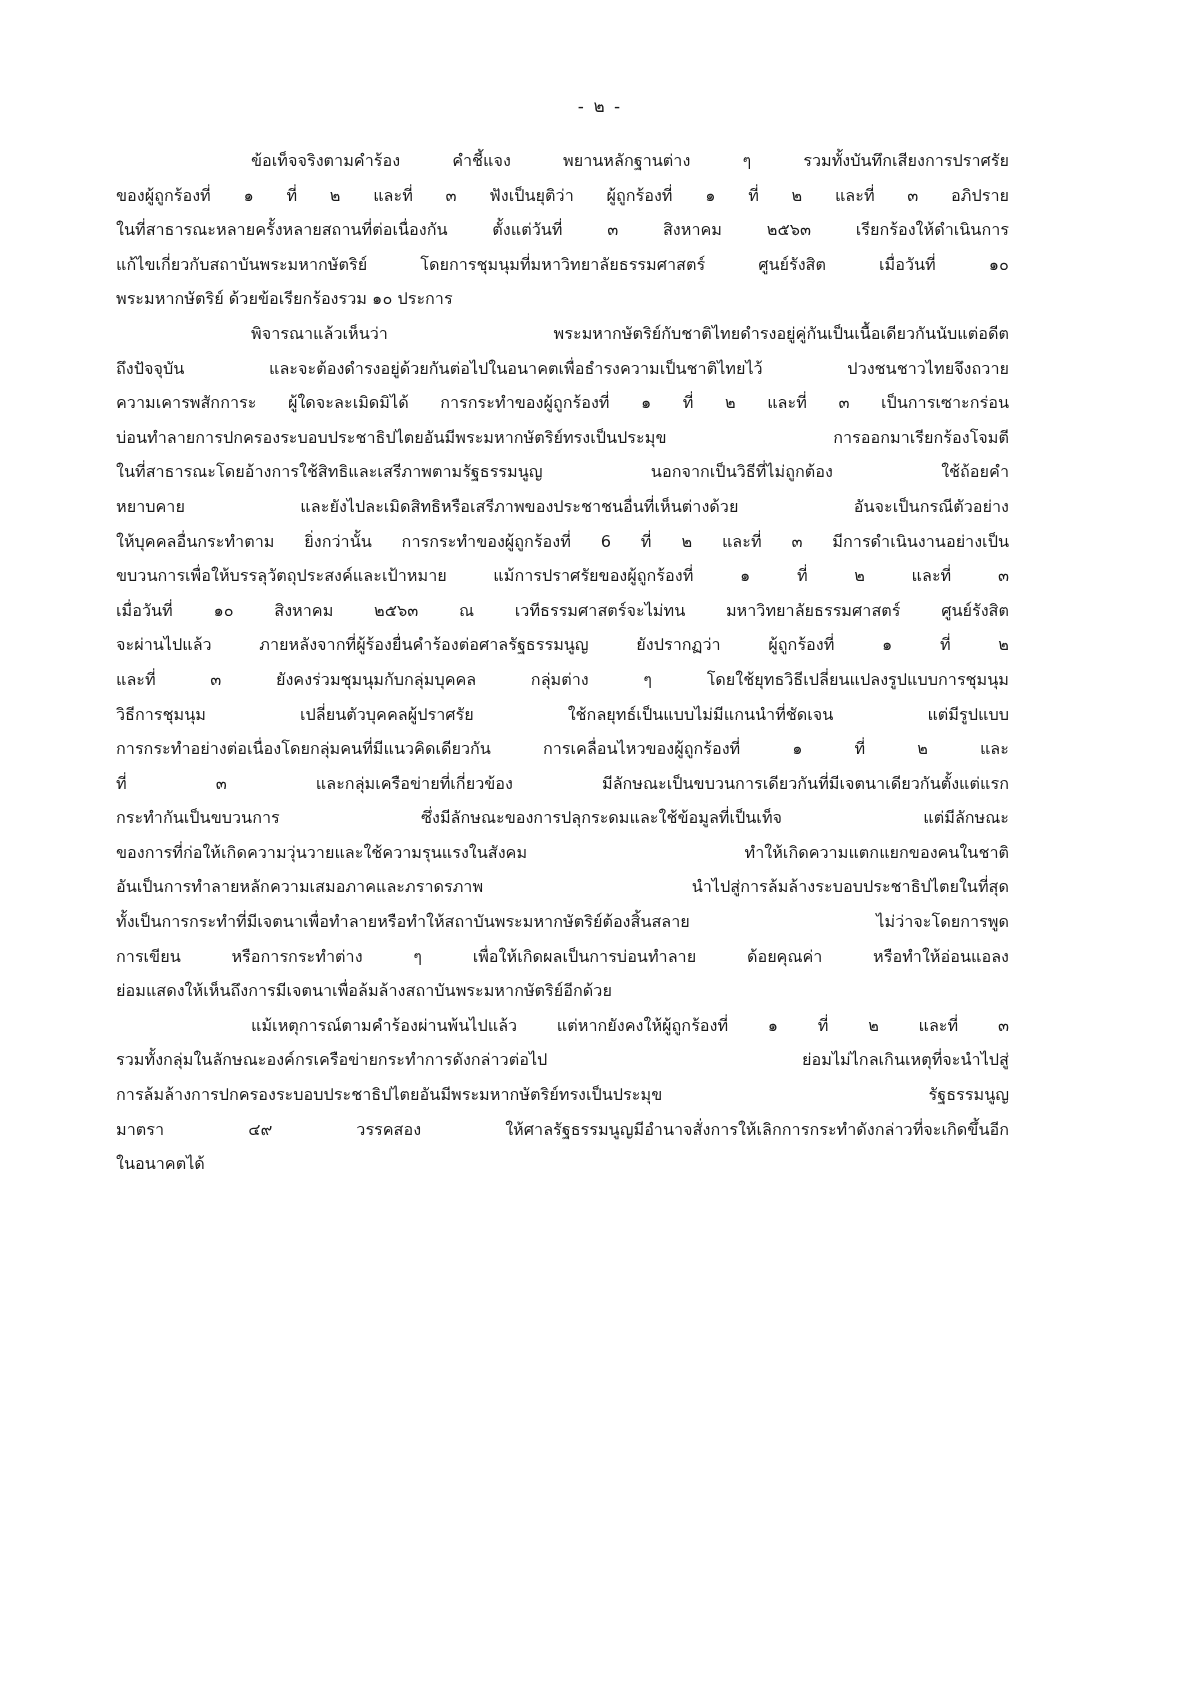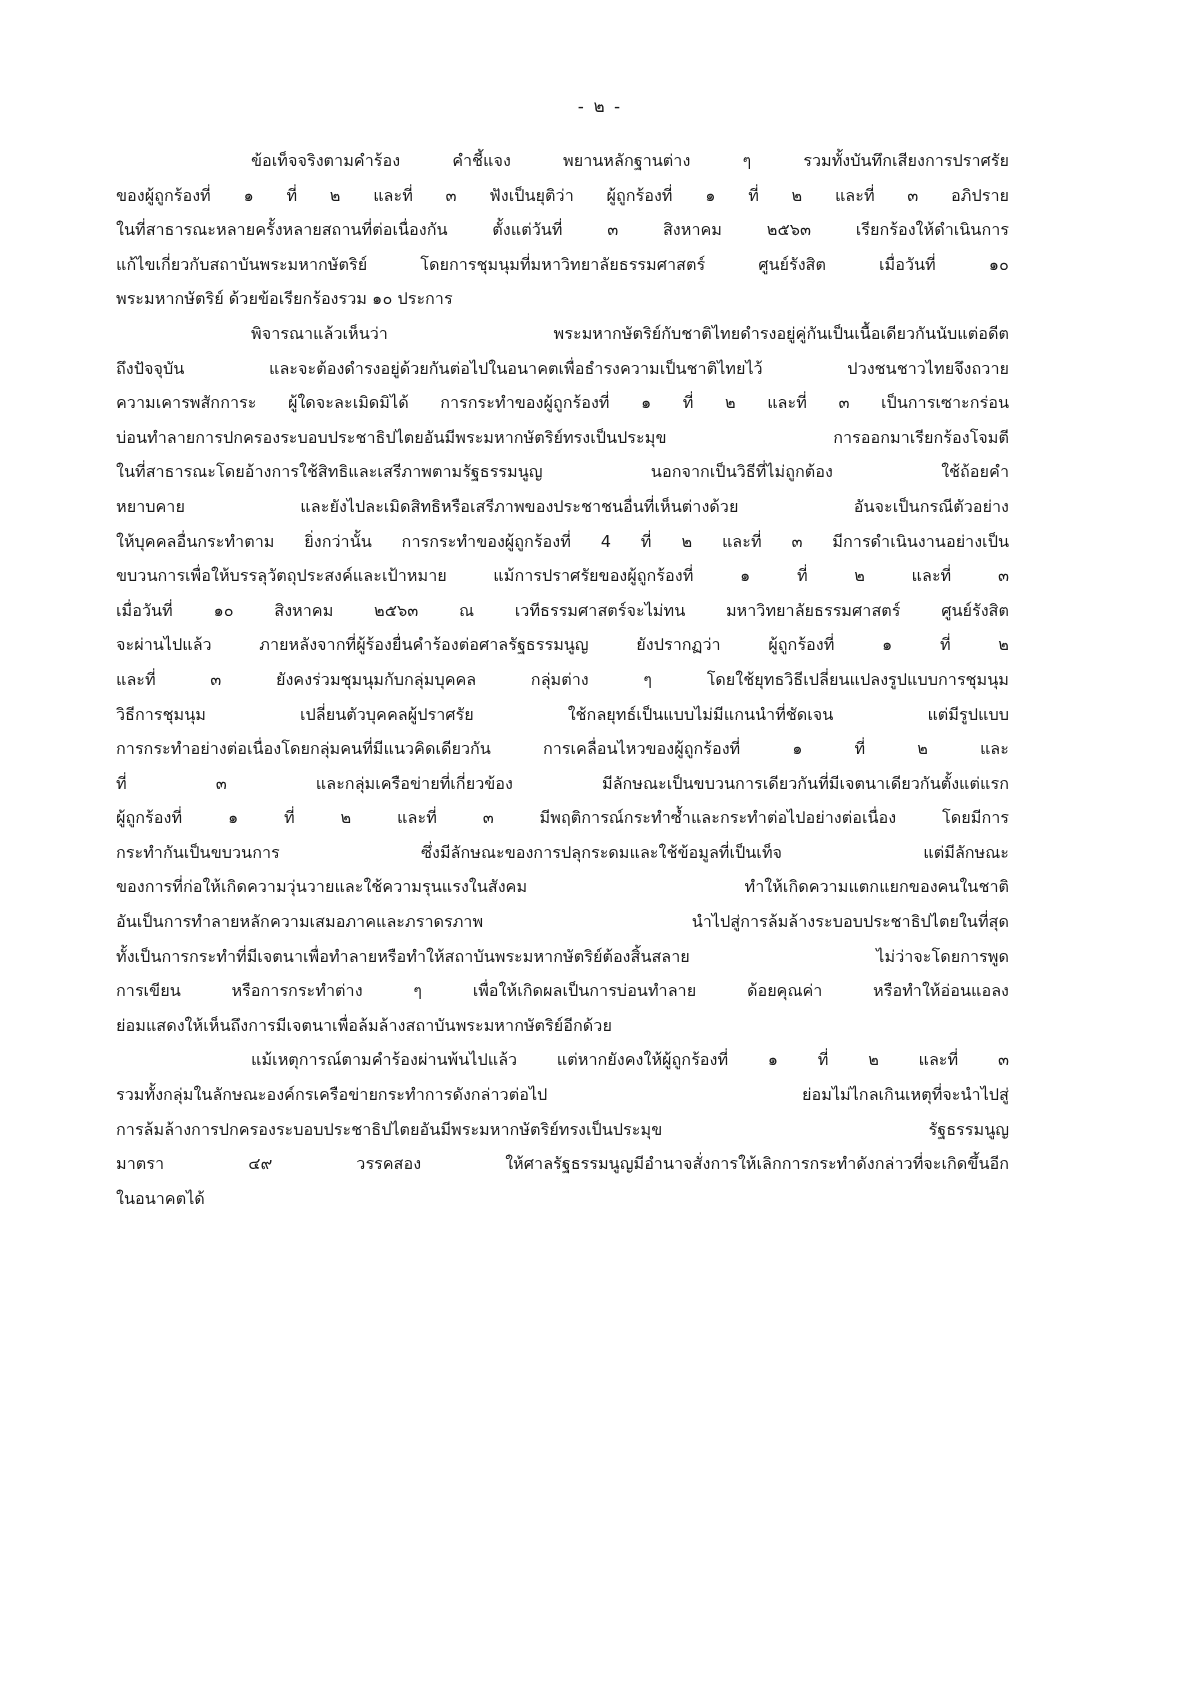--- a/index.html
+++ b/index.html
@@ -28,29 +28,28 @@
     <div class="line last">พระมหากษัตริย์ ด้วยข้อเรียกร้องรวม ๑๐ ประการ</div>
   </div>
 
   <div>
     <div class="line indent">พิจารณาแล้วเห็นว่า พระมหากษัตริย์กับชาติไทยดำรงอยู่คู่กันเป็นเนื้อเดียวกันนับแต่อดีต</div>
     <div class="line">ถึงปัจจุบัน และจะต้องดำรงอยู่ด้วยกันต่อไปในอนาคตเพื่อธำรงความเป็นชาติไทยไว้ ปวงชนชาวไทยจึงถวาย</div>
     <div class="line">ความเคารพสักการะ ผู้ใดจะละเมิดมิได้ การกระทำของผู้ถูกร้องที่ ๑ ที่ ๒ และที่ ๓ เป็นการเซาะกร่อน</div>
     <div class="line">บ่อนทำลายการปกครองระบอบประชาธิปไตยอันมีพระมหากษัตริย์ทรงเป็นประมุข การออกมาเรียกร้องโจมตี</div>
     <div class="line">ในที่สาธารณะโดยอ้างการใช้สิทธิและเสรีภาพตามรัฐธรรมนูญ นอกจากเป็นวิธีที่ไม่ถูกต้อง ใช้ถ้อยคำ</div>
     <div class="line">หยาบคาย และยังไปละเมิดสิทธิหรือเสรีภาพของประชาชนอื่นที่เห็นต่างด้วย อันจะเป็นกรณีตัวอย่าง</div>
-    <div class="line">ให้บุคคลอื่นกระทำตาม ยิ่งกว่านั้น การกระทำของผู้ถูกร้องที่ 4 ที่ ๒ และที่ ๓ มีการดำเนินงานอย่างเป็น</div>
+    <div class="line">ให้บุคคลอื่นกระทำตาม ยิ่งกว่านั้น การกระทำของผู้ถูกร้องที่ 6 ที่ ๒ และที่ ๓ มีการดำเนินงานอย่างเป็น</div>
     <div class="line">ขบวนการเพื่อให้บรรลุวัตถุประสงค์และเป้าหมาย แม้การปราศรัยของผู้ถูกร้องที่ ๑ ที่ ๒ และที่ ๓</div>
     <div class="line">เมื่อวันที่ ๑๐ สิงหาคม ๒๕๖๓ ณ เวทีธรรมศาสตร์จะไม่ทน มหาวิทยาลัยธรรมศาสตร์ ศูนย์รังสิต</div>
     <div class="line">จะผ่านไปแล้ว ภายหลังจากที่ผู้ร้องยื่นคำร้องต่อศาลรัฐธรรมนูญ ยังปรากฏว่า ผู้ถูกร้องที่ ๑ ที่ ๒</div>
     <div class="line">และที่ ๓ ยังคงร่วมชุมนุมกับกลุ่มบุคคล กลุ่มต่าง ๆ โดยใช้ยุทธวิธีเปลี่ยนแปลงรูปแบบการชุมนุม</div>
     <div class="line">วิธีการชุมนุม เปลี่ยนตัวบุคคลผู้ปราศรัย ใช้กลยุทธ์เป็นแบบไม่มีแกนนำที่ชัดเจน แต่มีรูปแบบ</div>
     <div class="line">การกระทำอย่างต่อเนื่องโดยกลุ่มคนที่มีแนวคิดเดียวกัน การเคลื่อนไหวของผู้ถูกร้องที่ ๑ ที่ ๒ และ</div>
     <div class="line">ที่ ๓ และกลุ่มเครือข่ายที่เกี่ยวข้อง มีลักษณะเป็นขบวนการเดียวกันที่มีเจตนาเดียวกันตั้งแต่แรก</div>
-    <div class="line">ผู้ถูกร้องที่ ๑ ที่ ๒ และที่ ๓ มีพฤติการณ์กระทำซ้ำและกระทำต่อไปอย่างต่อเนื่อง โดยมีการ</div>
     <div class="line">กระทำกันเป็นขบวนการ ซึ่งมีลักษณะของการปลุกระดมและใช้ข้อมูลที่เป็นเท็จ แต่มีลักษณะ</div>
     <div class="line">ของการที่ก่อให้เกิดความวุ่นวายและใช้ความรุนแรงในสังคม ทำให้เกิดความแตกแยกของคนในชาติ</div>
     <div class="line">อันเป็นการทำลายหลักความเสมอภาคและภราดรภาพ นำไปสู่การล้มล้างระบอบประชาธิปไตยในที่สุด</div>
     <div class="line">ทั้งเป็นการกระทำที่มีเจตนาเพื่อทำลายหรือทำให้สถาบันพระมหากษัตริย์ต้องสิ้นสลาย ไม่ว่าจะโดยการพูด</div>
     <div class="line">การเขียน หรือการกระทำต่าง ๆ เพื่อให้เกิดผลเป็นการบ่อนทำลาย ด้อยคุณค่า หรือทำให้อ่อนแอลง</div>
     <div class="line last">ย่อมแสดงให้เห็นถึงการมีเจตนาเพื่อล้มล้างสถาบันพระมหากษัตริย์อีกด้วย</div>
   </div>
 
   <div>
     <div class="line indent">แม้เหตุการณ์ตามคำร้องผ่านพ้นไปแล้ว แต่หากยังคงให้ผู้ถูกร้องที่ ๑ ที่ ๒ และที่ ๓</div>

